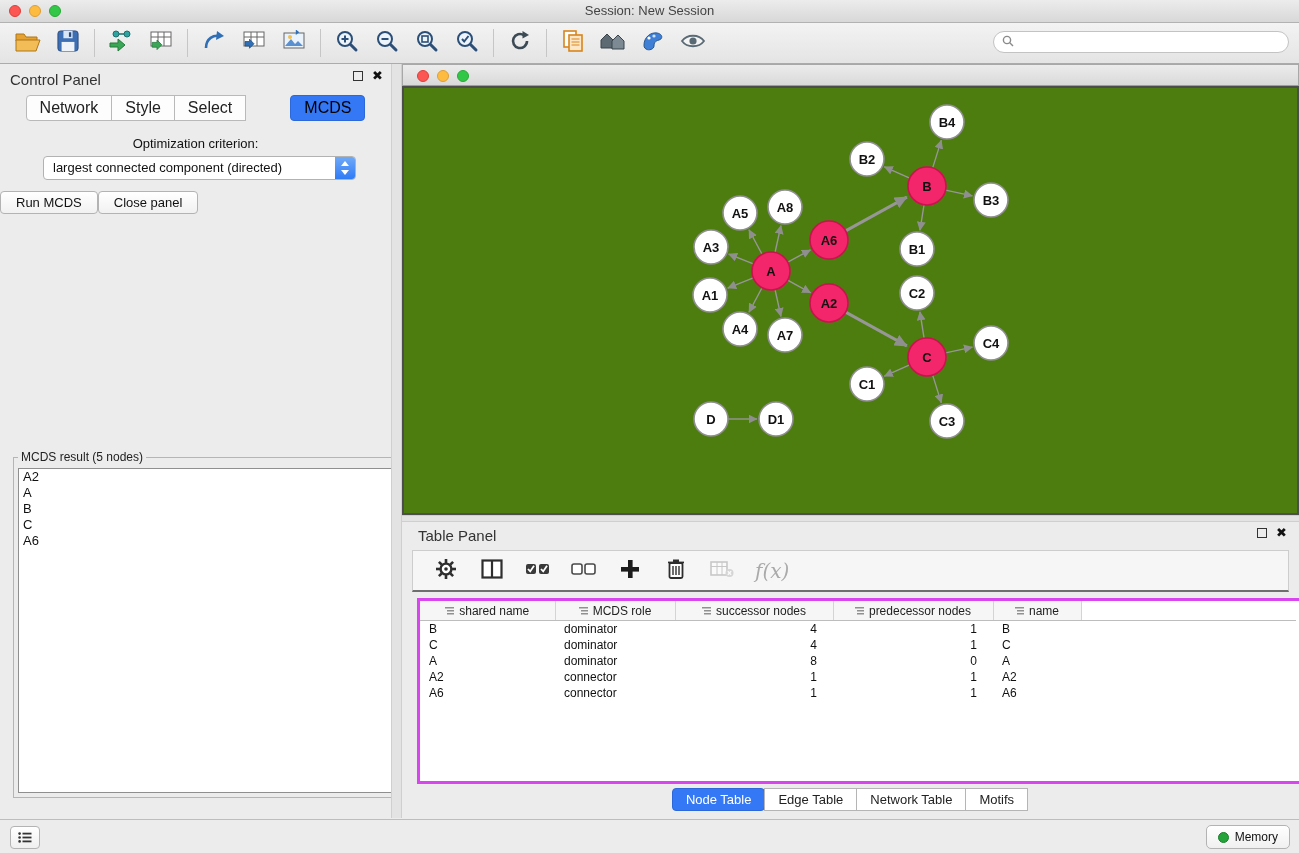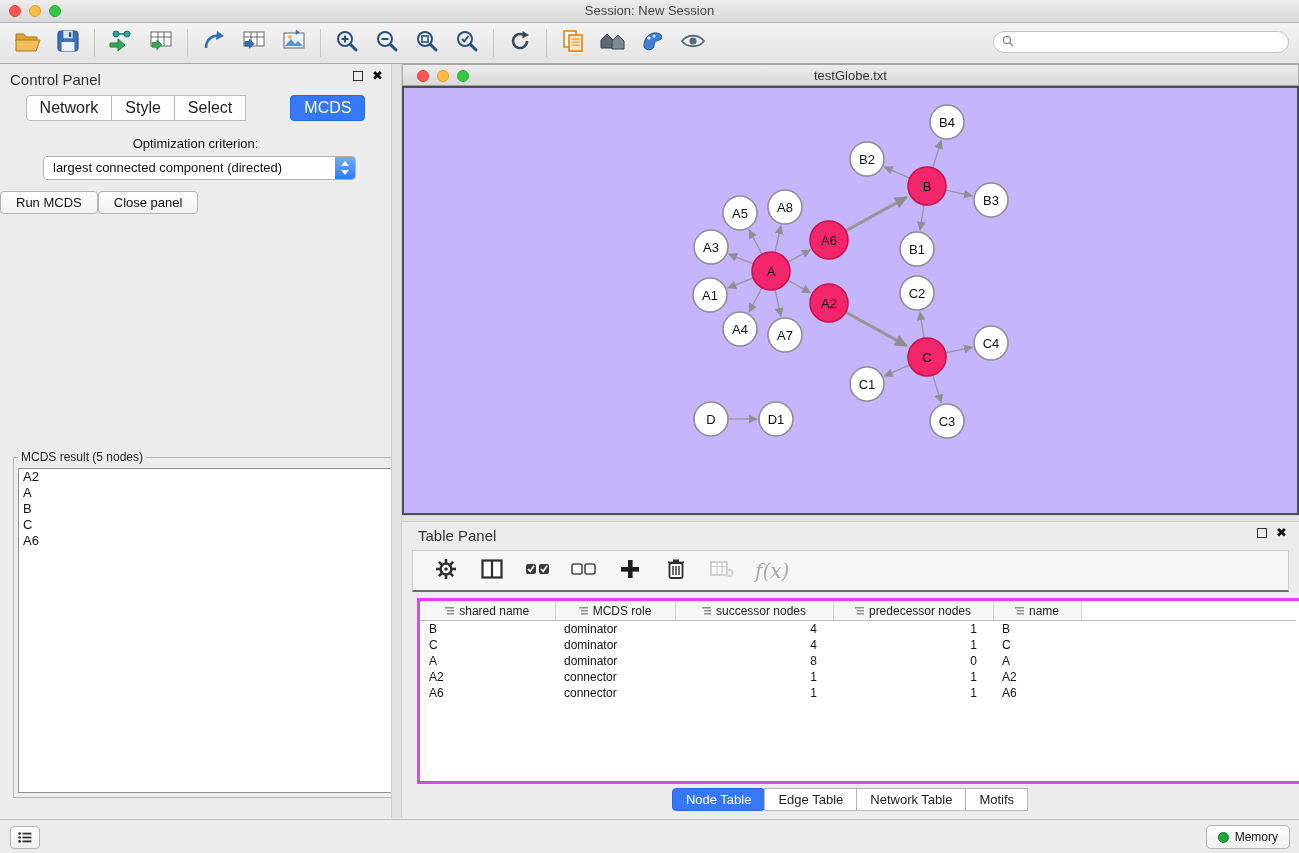--- a/index.html
+++ b/index.html
@@ -37,21 +37,21 @@
   .win-controls{position:absolute;right:8px;top:7px;display:flex;gap:9px;align-items:center;}
   .wc-float{width:8px;height:8px;border:1.5px solid #333;}
   .wc-close{font-size:13px;font-weight:bold;color:#111;line-height:10px;}
 
   
   .cp-tabs{position:absolute;top:31px;left:0;right:0;display:flex;justify-content:center;}
   .cp-tab{border:1px solid #b9b9b9;margin-left:-1px;padding:3px 13px;background:#fdfdfd;
     font-size:16px;color:#222;}
   .cp-tab:first-child{border-radius:4px 0 0 4px;margin-left:0;}
   .cp-tab:last-child{border-radius:0 4px 4px 0;}
-  .cp-tab.active{background:#3478f6;border-color:#2c68da;color:#fef9c3;border-radius:4px;margin-left:44px;}
+  .cp-tab.active{background:#3478f6;border-color:#2c68da;color:#000000;border-radius:4px;margin-left:44px;}
 
   .opt-label{position:absolute;top:72px;left:0;right:0;text-align:center;font-size:13px;color:#111;}
   .combo{position:absolute;top:92px;left:43px;width:313px;height:24px;background:#fff;
     border:1px solid #b2b2b2;border-radius:4px;box-sizing:border-box;font-size:13px;
     line-height:22px;padding-left:9px;color:#111;}
   .combo .stepper{position:absolute;right:0px;top:0px;bottom:0px;width:20px;
     background:linear-gradient(#6fa9f8,#2f7bf6);border-radius:0 3px 3px 0;}
   .combo .stepper:before{content:"";position:absolute;left:6px;top:4px;border-left:4px solid transparent;
     border-right:4px solid transparent;border-bottom:5px solid #fff;}
   .combo .stepper:after{content:"";position:absolute;left:6px;bottom:4px;border-left:4px solid transparent;
@@ -66,22 +66,22 @@
   .result-list{width:100%;height:100%;background:#fff;border:1px solid #8f8f8f;
     box-sizing:border-box;overflow:auto;}
   .result-item{font-size:13px;color:#111;padding:0 4px;line-height:16px;}
 
   
   .network-window{position:absolute;left:402px;top:64px;width:897px;height:451px;}
   .nw-titlebar{position:absolute;left:0;top:0;right:0;height:22px;
     background:linear-gradient(#ececec,#d9d9d9);border:1px solid #a8a8a8;border-bottom:1px solid #9d9d9d;box-sizing:border-box;}
   .nw-titlebar .lights{left:14px;top:5px;}
   .nw-title{position:absolute;left:0;right:0;top:3px;text-align:center;font-size:13px;color:#333;}
-  .nw-content{position:absolute;left:0;top:22px;right:0;bottom:0;background:#c4b5fd;
-    border:2px solid #4d4d4d;box-sizing:border-box;}
+  .nw-content{position:absolute;left:0;top:22px;right:0;bottom:0;background:#4d7c0f;
+    border:2px solid #4d4d4d;box-sizing:border-box;font-weight:bold;}
   .nw-content svg{display:block;}
   .graph-node text{font-size:13px;fill:#111;}
 
   .hsplit{position:absolute;left:402px;top:515px;width:897px;height:7px;background:#e3e3e3;
     border-top:1px solid #cfcfcf;border-bottom:1px solid #cfcfcf;box-sizing:border-box;}
 
   
   .table-panel{position:absolute;left:402px;top:522px;width:897px;height:296px;background:#ececec;}
   .tp-toolbar{position:absolute;left:10px;top:28px;right:10px;height:42px;background:#f6f6f6;
     border:1px solid #cdcdcd;border-bottom:2px solid #6e6e6e;display:flex;align-items:center;
@@ -329,21 +329,20 @@
 </div>
 <div class="vsplit"></div>
 
 <div class="network-window">
   <div class="nw-titlebar">
     <div class="lights">
       <div class="light red"></div>
       <div class="light yellow"></div>
       <div class="light green"></div>
     </div>
-    <div class="nw-title">testGlobe.txt</div>
   </div>
   <div class="nw-content">
     <svg width="893" height="425" viewBox="0 0 893 425">
       <defs>
         <marker id="arrow" markerUnits="userSpaceOnUse" markerWidth="9" markerHeight="9" refX="8.5" refY="4.5" orient="auto">
           <path d="M0,0 L9,4.5 L0,9 z" fill="#8f8f8f"></path>
         </marker>
         <marker id="arrowBig" markerUnits="userSpaceOnUse" markerWidth="13" markerHeight="12" refX="12" refY="6" orient="auto">
           <path d="M0,0 L13,6 L0,12 z" fill="#8f8f8f"></path>
         </marker>

